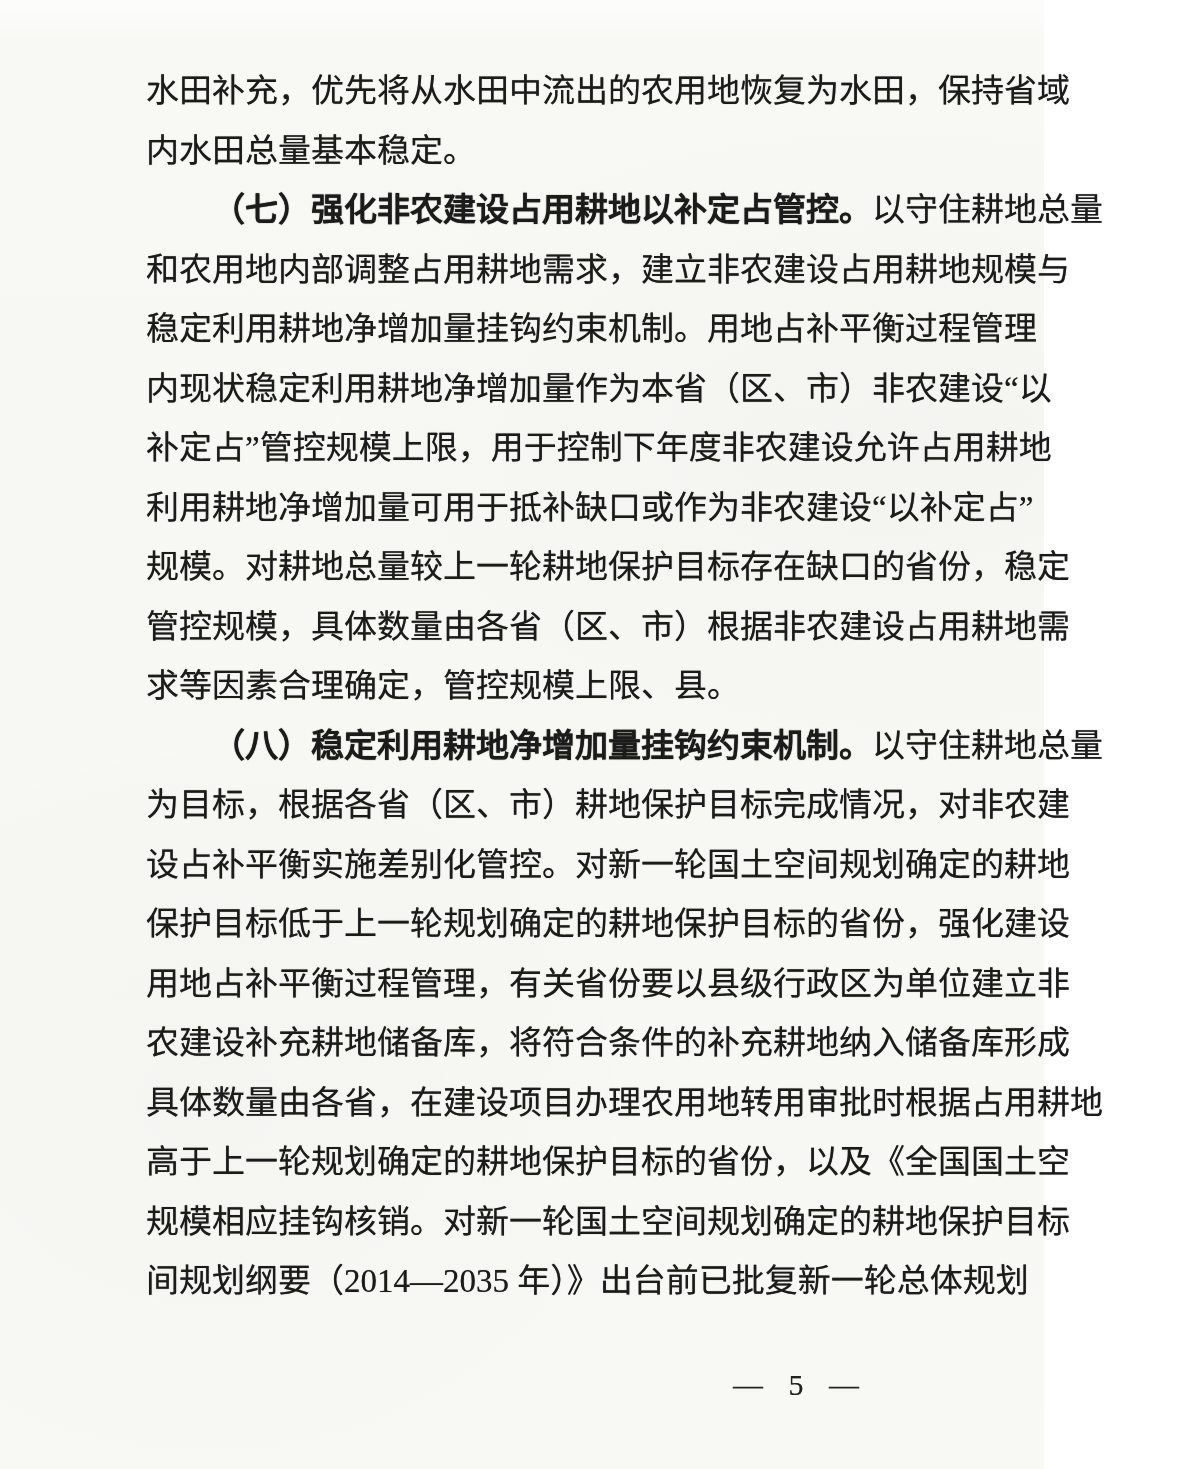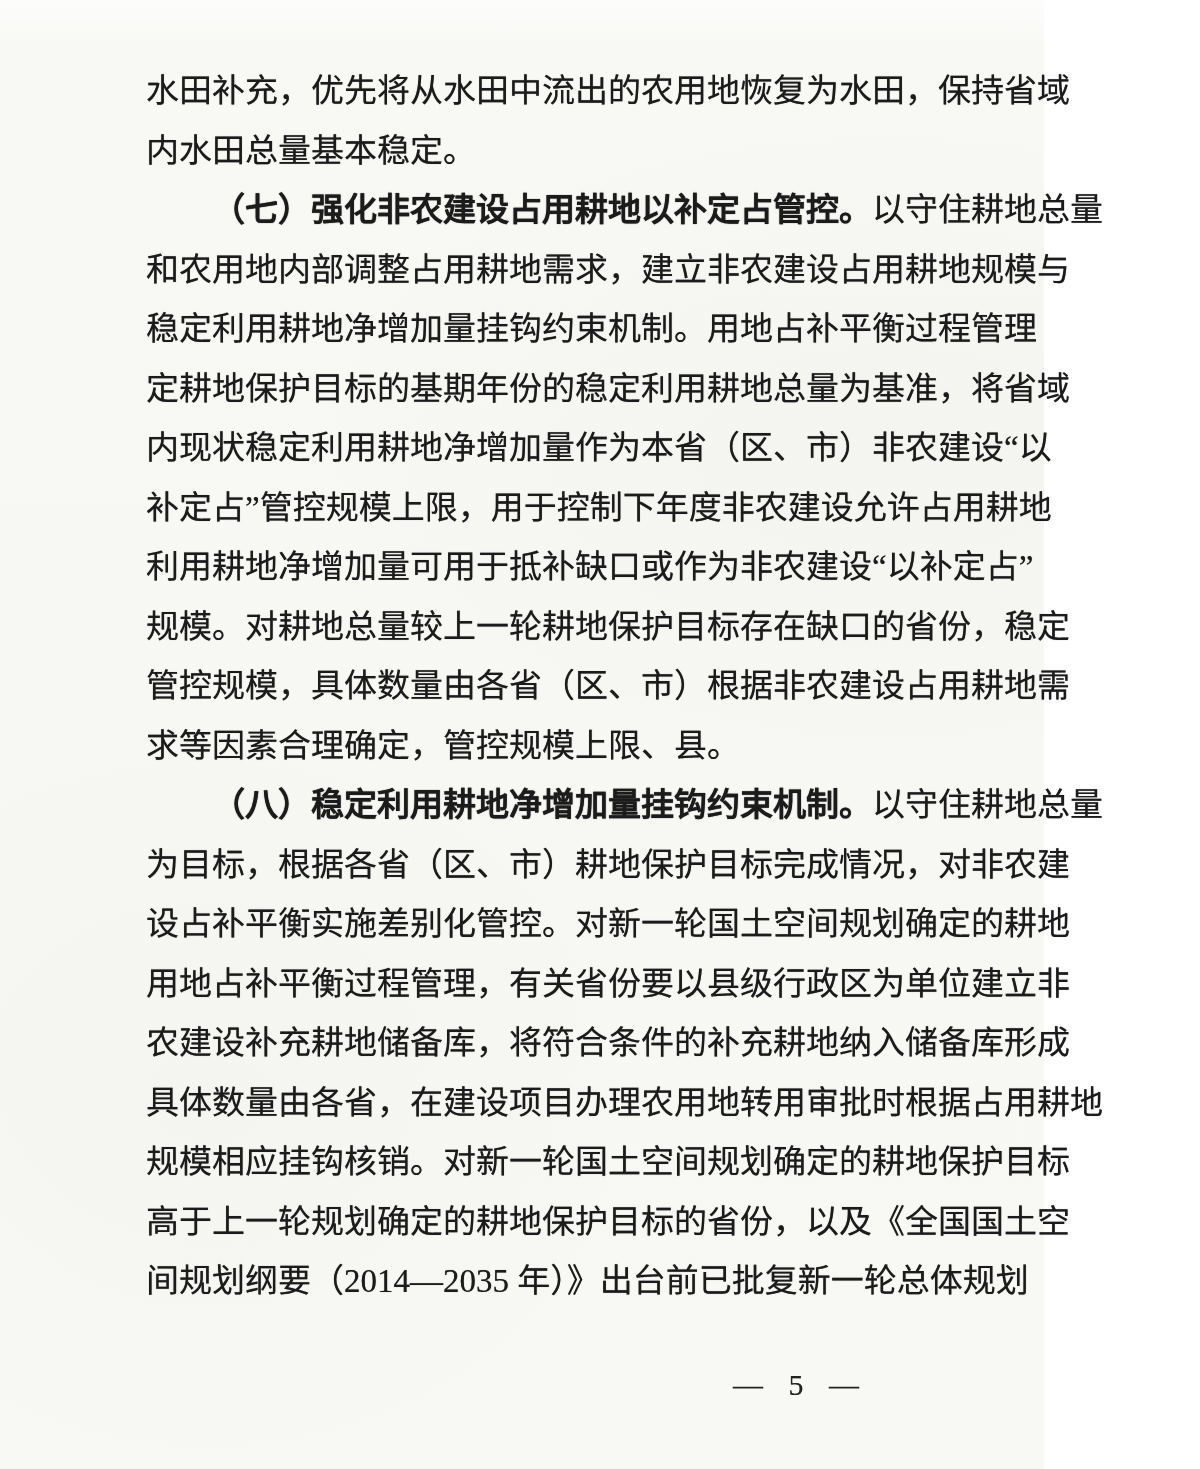--- a/index.html
+++ b/index.html
@@ -58,31 +58,31 @@
 </head>
 <body>
 
 <div class="page">
   <div class="text-block" id="text-block">
       <div class="line"><span class="seg">水田补充，优先将从水田中流出的农用地恢复为水田，保持省域</span></div>
       <div class="line"><span class="seg">内水田总量基本稳定。</span></div>
       <div class="line indent"><span class="seg bold">（七）强化非农建设占用耕地以补定占管控。</span><span class="seg">以守住耕地总量</span></div>
       <div class="line"><span class="seg">和农用地内部调整占用耕地需求，建立非农建设占用耕地规模与</span></div>
       <div class="line"><span class="seg">稳定利用耕地净增加量挂钩约束机制。用地占补平衡过程管理</span></div>
-      <div class="line"><span class="seg">定耕地保护目标的基期年份的稳定利用耕地总量为基准，将省域</span></div>
       <div class="line"><span class="seg">内现状稳定利用耕地净增加量作为本省（区、市）非农建设“以</span></div>
       <div class="line"><span class="seg">补定占”管控规模上限，用于控制下年度非农建设允许占用耕地</span></div>
       <div class="line"><span class="seg">利用耕地净增加量可用于抵补缺口或作为非农建设“以补定占”</span></div>
       <div class="line"><span class="seg">规模。对耕地总量较上一轮耕地保护目标存在缺口的省份，稳定</span></div>
       <div class="line"><span class="seg">管控规模，具体数量由各省（区、市）根据非农建设占用耕地需</span></div>
       <div class="line"><span class="seg">求等因素合理确定，管控规模上限、县。</span></div>
       <div class="line indent"><span class="seg bold">（八）稳定利用耕地净增加量挂钩约束机制。</span><span class="seg">以守住耕地总量</span></div>
       <div class="line"><span class="seg">为目标，根据各省（区、市）耕地保护目标完成情况，对非农建</span></div>
       <div class="line"><span class="seg">设占补平衡实施差别化管控。对新一轮国土空间规划确定的耕地</span></div>
+      <div class="line"><span class="seg">保护目标低于上一轮规划确定的耕地保护目标的省份，强化建设</span></div>
       <div class="line"><span class="seg">用地占补平衡过程管理，有关省份要以县级行政区为单位建立非</span></div>
       <div class="line"><span class="seg">农建设补充耕地储备库，将符合条件的补充耕地纳入储备库形成</span></div>
       <div class="line"><span class="seg">具体数量由各省，在建设项目办理农用地转用审批时根据占用耕地</span></div>
+      <div class="line"><span class="seg">高于上一轮规划确定的耕地保护目标的省份，以及《全国国土空</span></div>
       <div class="line"><span class="seg">规模相应挂钩核销。对新一轮国土空间规划确定的耕地保护目标</span></div>
-      <div class="line"><span class="seg">高于上一轮规划确定的耕地保护目标的省份，以及《全国国土空</span></div>
       <div class="line"><span class="seg">间规划纲要（2014—2035 年）》出台前已批复新一轮总体规划</span></div>
     </div>
   <div class="page-number">— 5 —</div>
 </div>
 
 </body></html>

